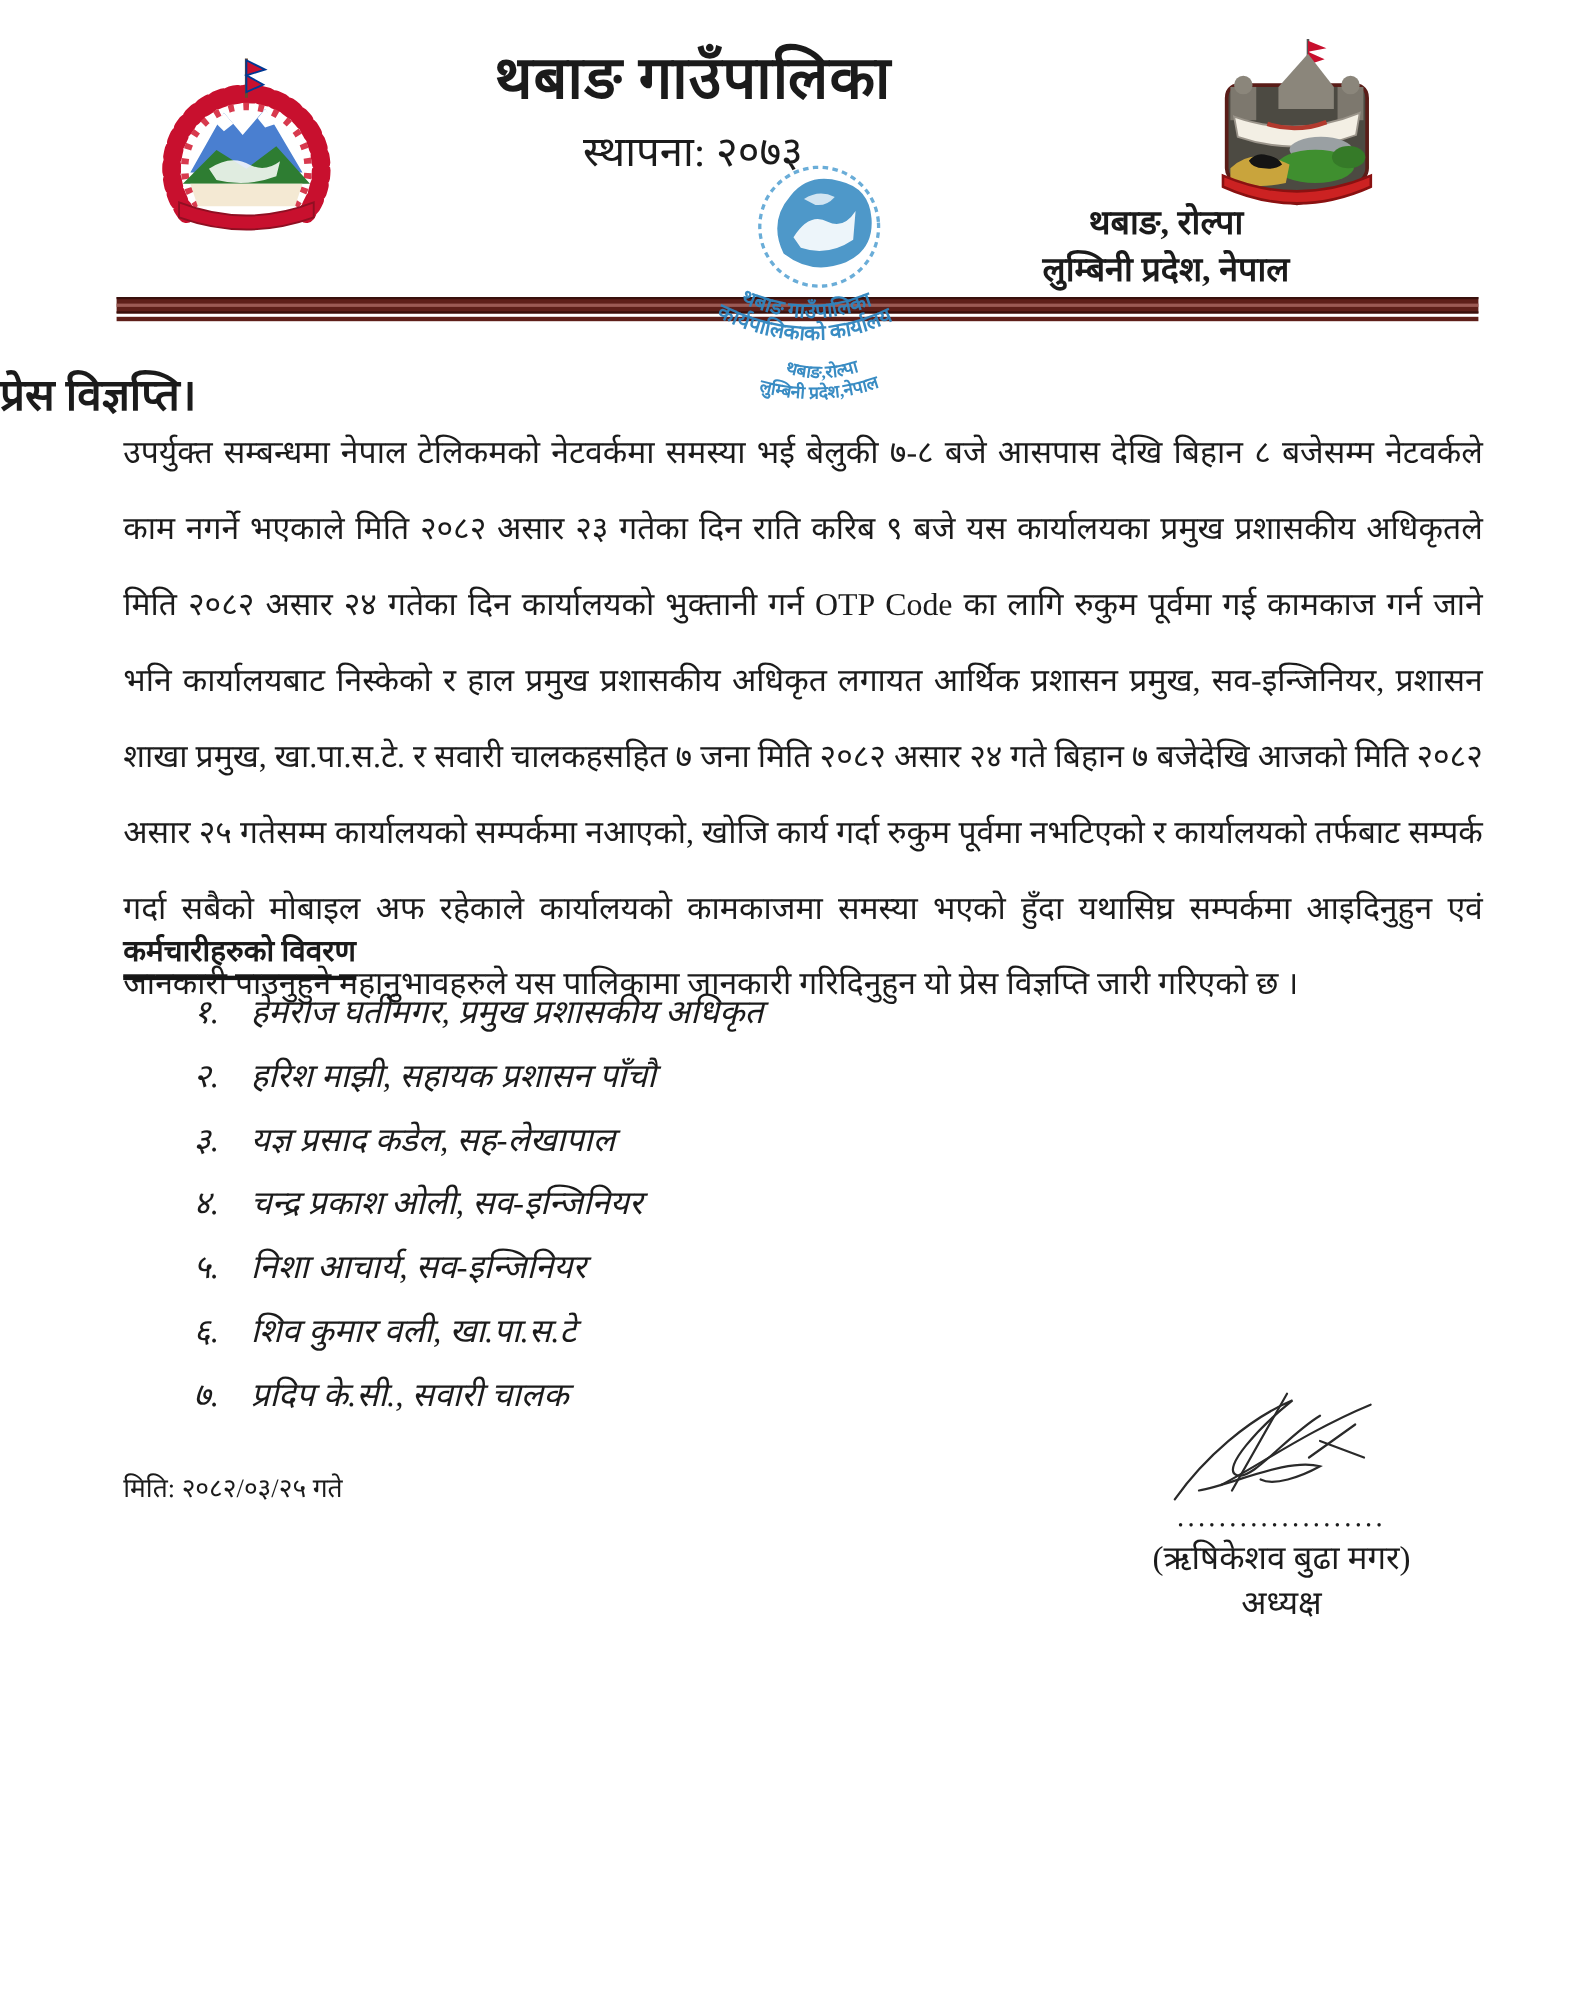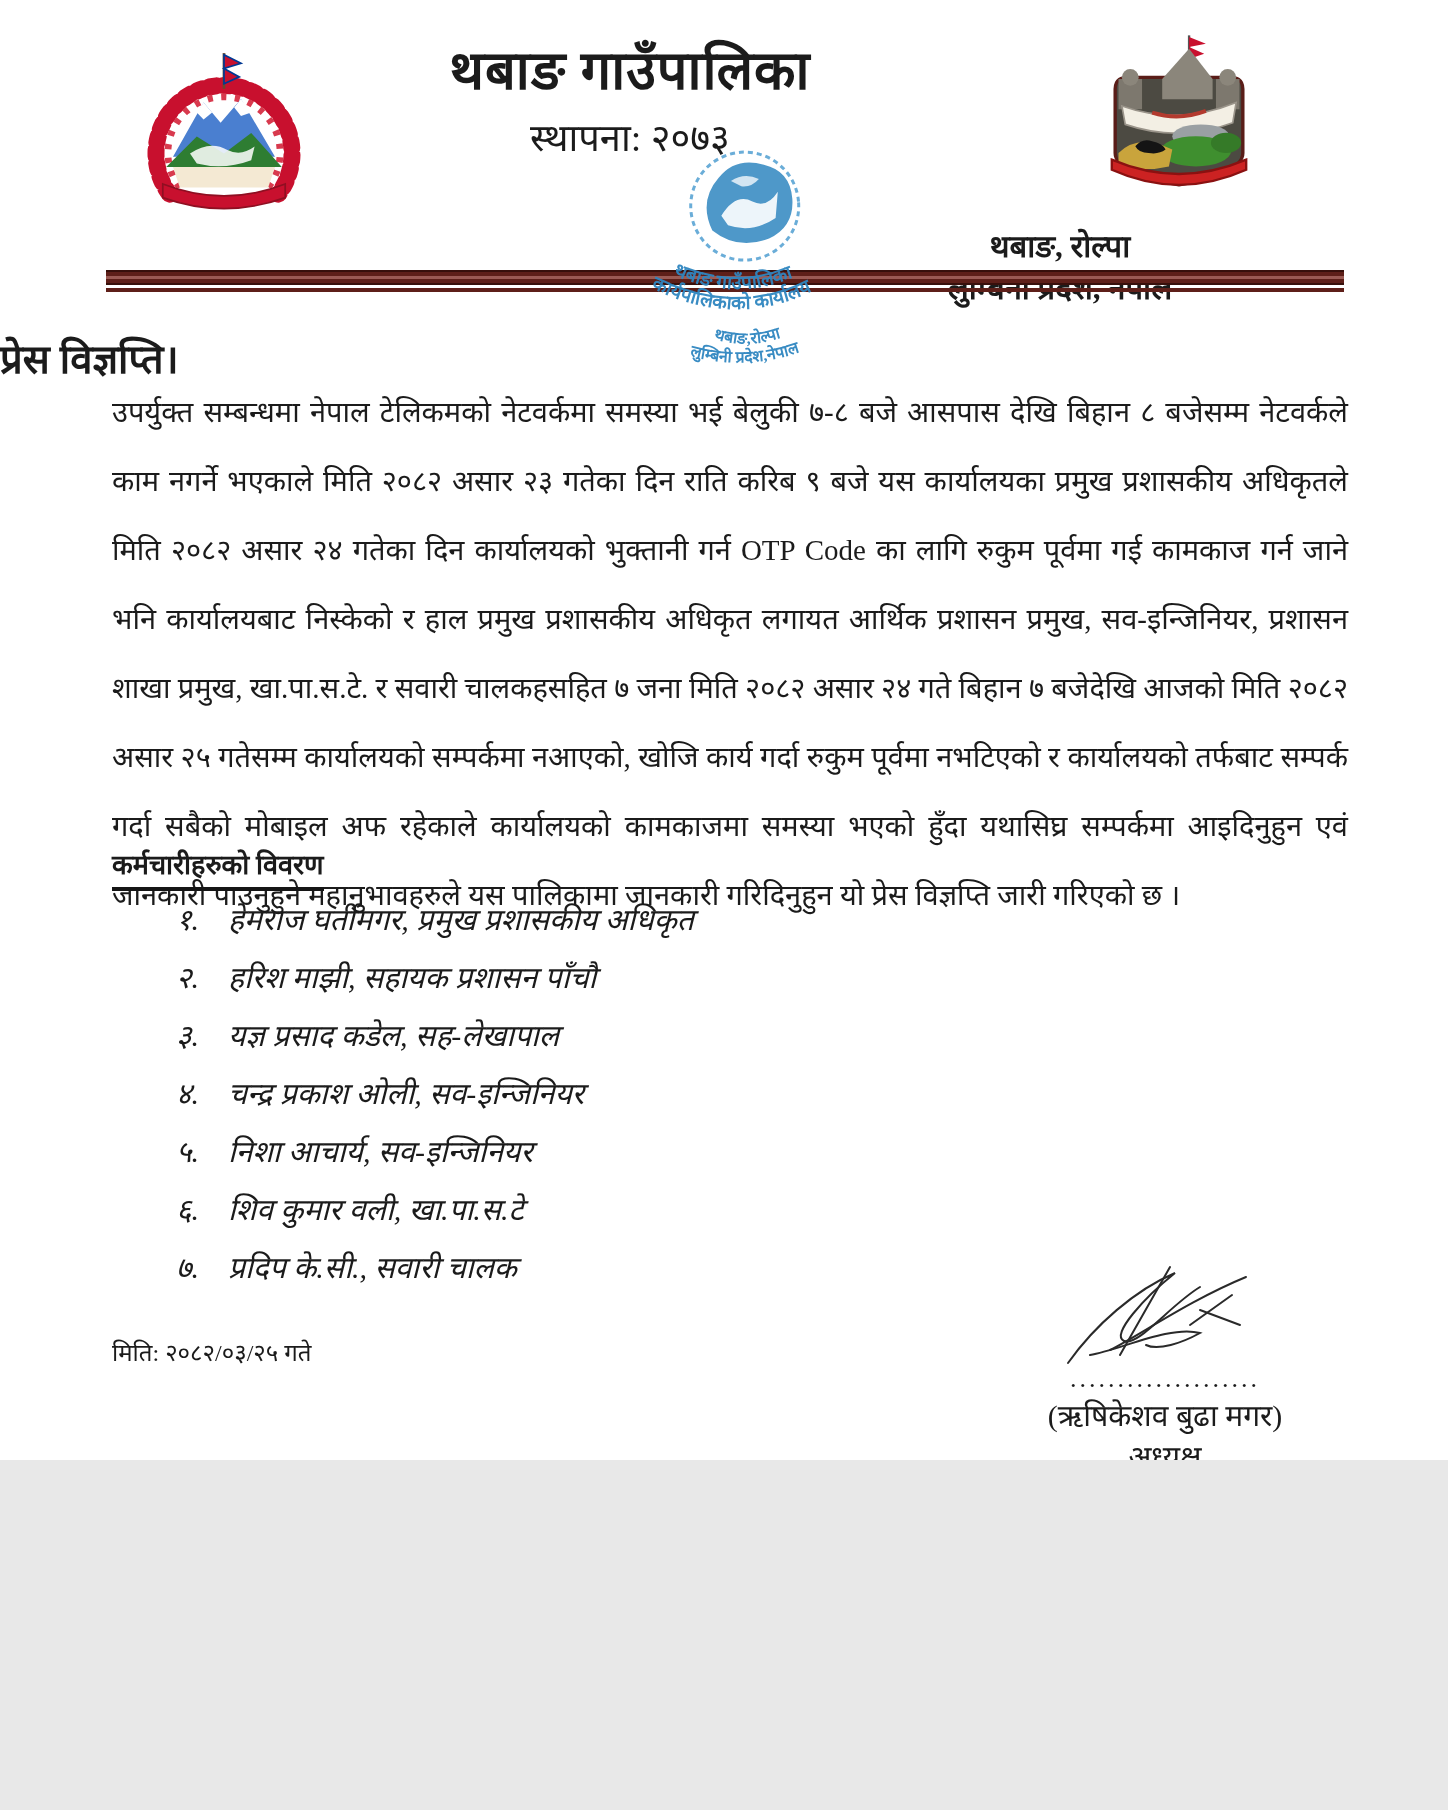--- a/index.html
+++ b/index.html
@@ -1,31 +1,31 @@
 <!DOCTYPE html>
 <html><head>
 <meta charset="utf-8">
 <style>
   html,body{margin:0;padding:0;background:#e8e8e8;}
   .page{
     position:relative;
-    width:1448px;height:1460px;
+    width:1448px;height:1810px;
     margin:0 auto;
     background:#ffffff;
     font-family:"Liberation Serif","DejaVu Serif",serif;
     color:#1b1b1b;
     overflow:hidden;
   }
   
   .emblem-left{position:absolute;left:138px;top:48px;width:172px;height:170px;}
   .emblem-right{position:absolute;left:1088px;top:32px;width:182px;height:168px;}
   .title-block{position:absolute;left:0;top:40px;width:1260px;text-align:center;}
   .muni-title{font-size:54px;font-weight:700;line-height:1.15;letter-spacing:1px;}
   .muni-subtitle{font-size:38px;font-weight:400;margin-top:8px;}
-  .address-block{position:absolute;left:830px;top:182px;width:460px;text-align:center;font-weight:700;font-size:31px;line-height:1.35;margin-top:44px;}
+  .address-block{position:absolute;left:830px;top:182px;width:460px;text-align:center;font-weight:700;font-size:31px;line-height:1.35;}
   .stamp{position:absolute;left:598px;top:128px;width:300px;height:250px;transform:rotate(-4deg);z-index:3;}
   .rule{position:absolute;left:106px;top:270px;width:1238px;z-index:1;}
   .rule .band{height:11px;background:#5e1f19;border-top:2px solid #38100c;border-bottom:2px solid #38100c;position:relative;}
   .rule .band::after{content:"";position:absolute;left:0;right:0;top:4px;height:3px;background:#9b5a54;}
   .rule .thin{height:4px;background:#5e1f19;margin-top:3px;}
   
   .doc-title{position:absolute;left:0;top:330px;width:1448px;text-align:left;font-size:40px;font-weight:700;z-index:2;}
   .body-par{
     position:absolute;left:112px;top:378px;width:1236px;
     font-size:29px;line-height:69px;

